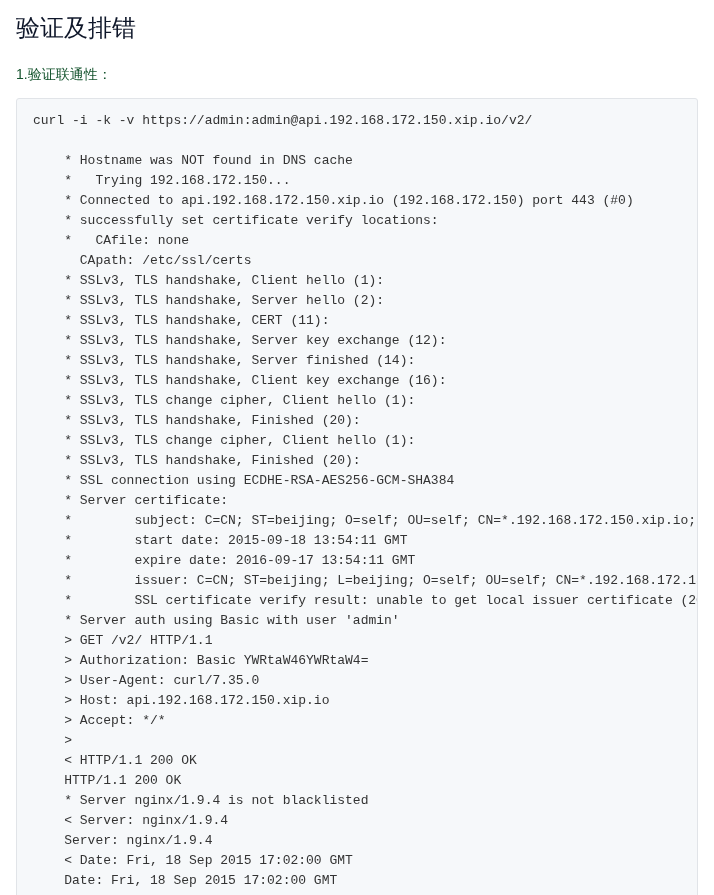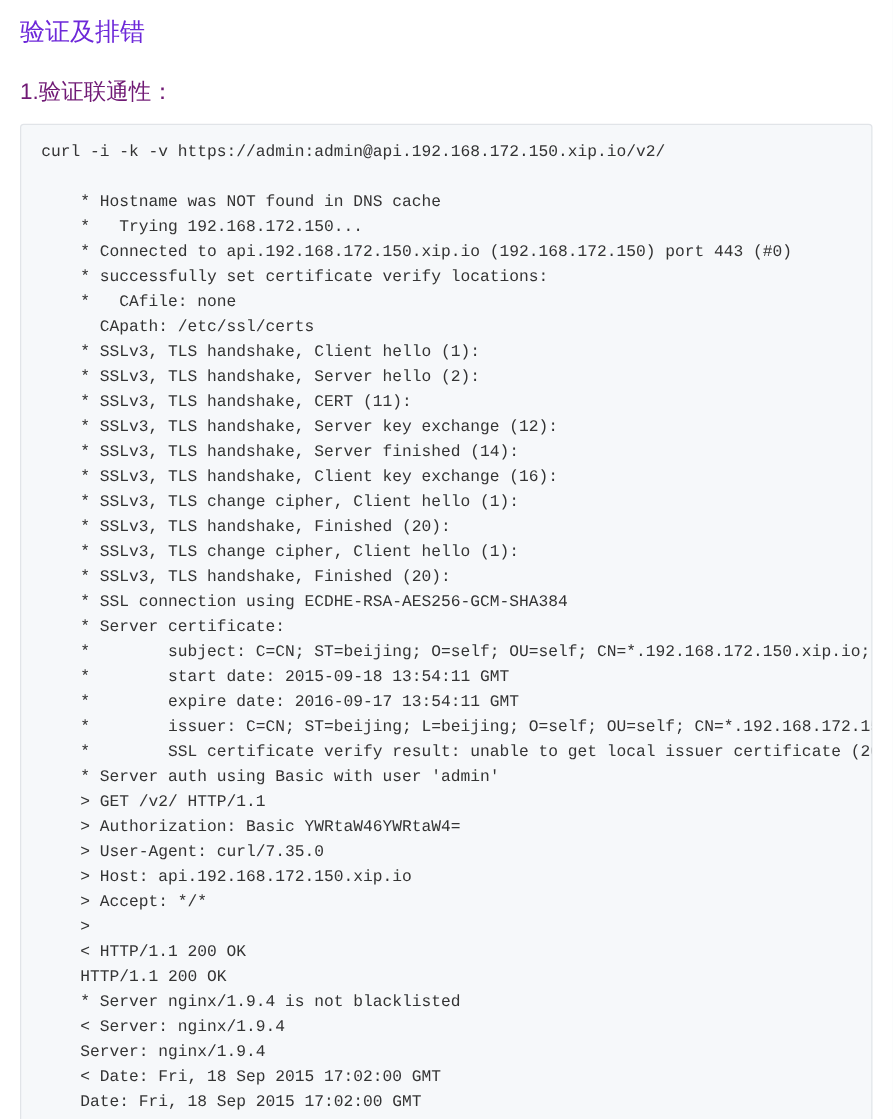--- a/index.html
+++ b/index.html
@@ -8,29 +8,29 @@
       box-sizing: border-box;
     }
     body {
       font-family: -apple-system, BlinkMacSystemFont, "Segoe UI", "PingFang SC", "Microsoft YaHei", sans-serif;
       background: #ffffff;
       color: #333333;
       padding: 8px 16px 0 16px;
       width: 714px;
     }
     .section-title {
-      font-size: 20px;
+      font-size: 24px;
       font-weight: 400;
-      color: #6d28d9;
+      color: #0f172a;
       margin-bottom: 22px;
       margin-top: 4px;
     }
     .step-text {
-      font-size: 18px;
-      color: #701a75;
+      font-size: 14px;
+      color: #14532d;
       margin-bottom: 14px;
     }
     .code-block {
       background: #f6f8fa;
       border: 1px solid #e1e4e8;
       border-radius: 3px;
       padding: 12px 16px;
       font-family: "SFMono-Regular", Consolas, "Liberation Mono", Menlo, monospace;
       font-size: 13px;
       line-height: 20px;

